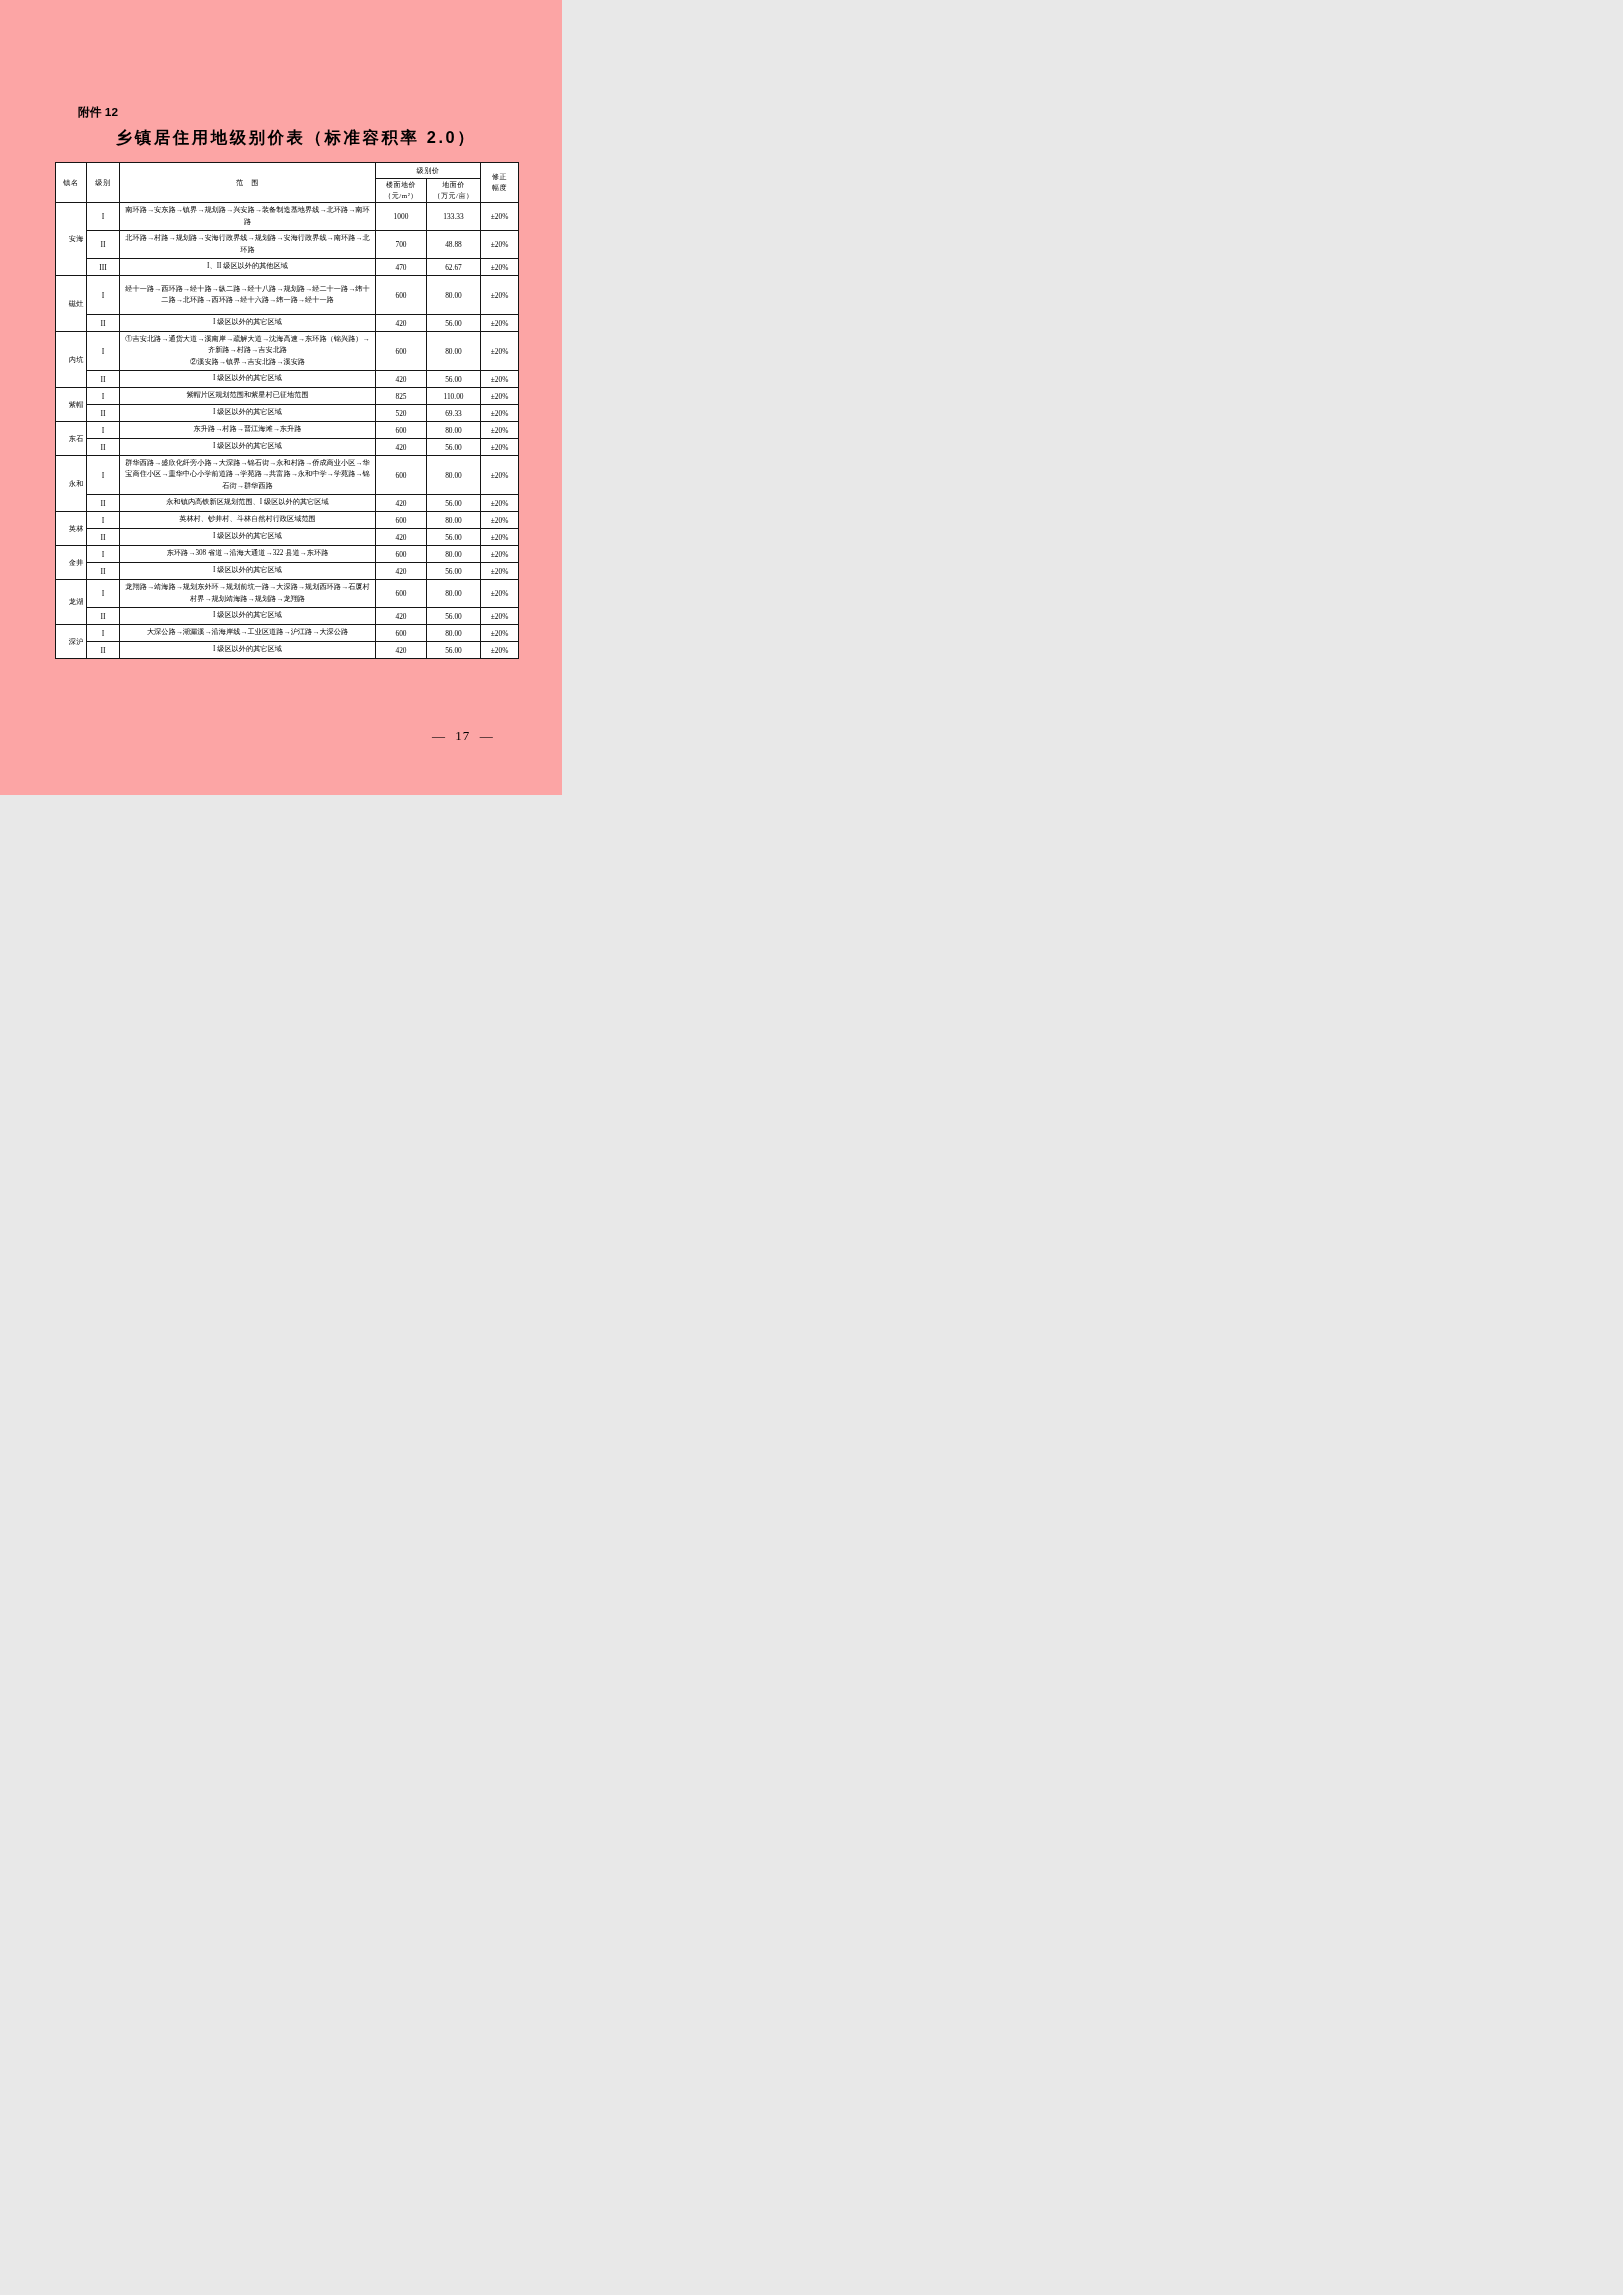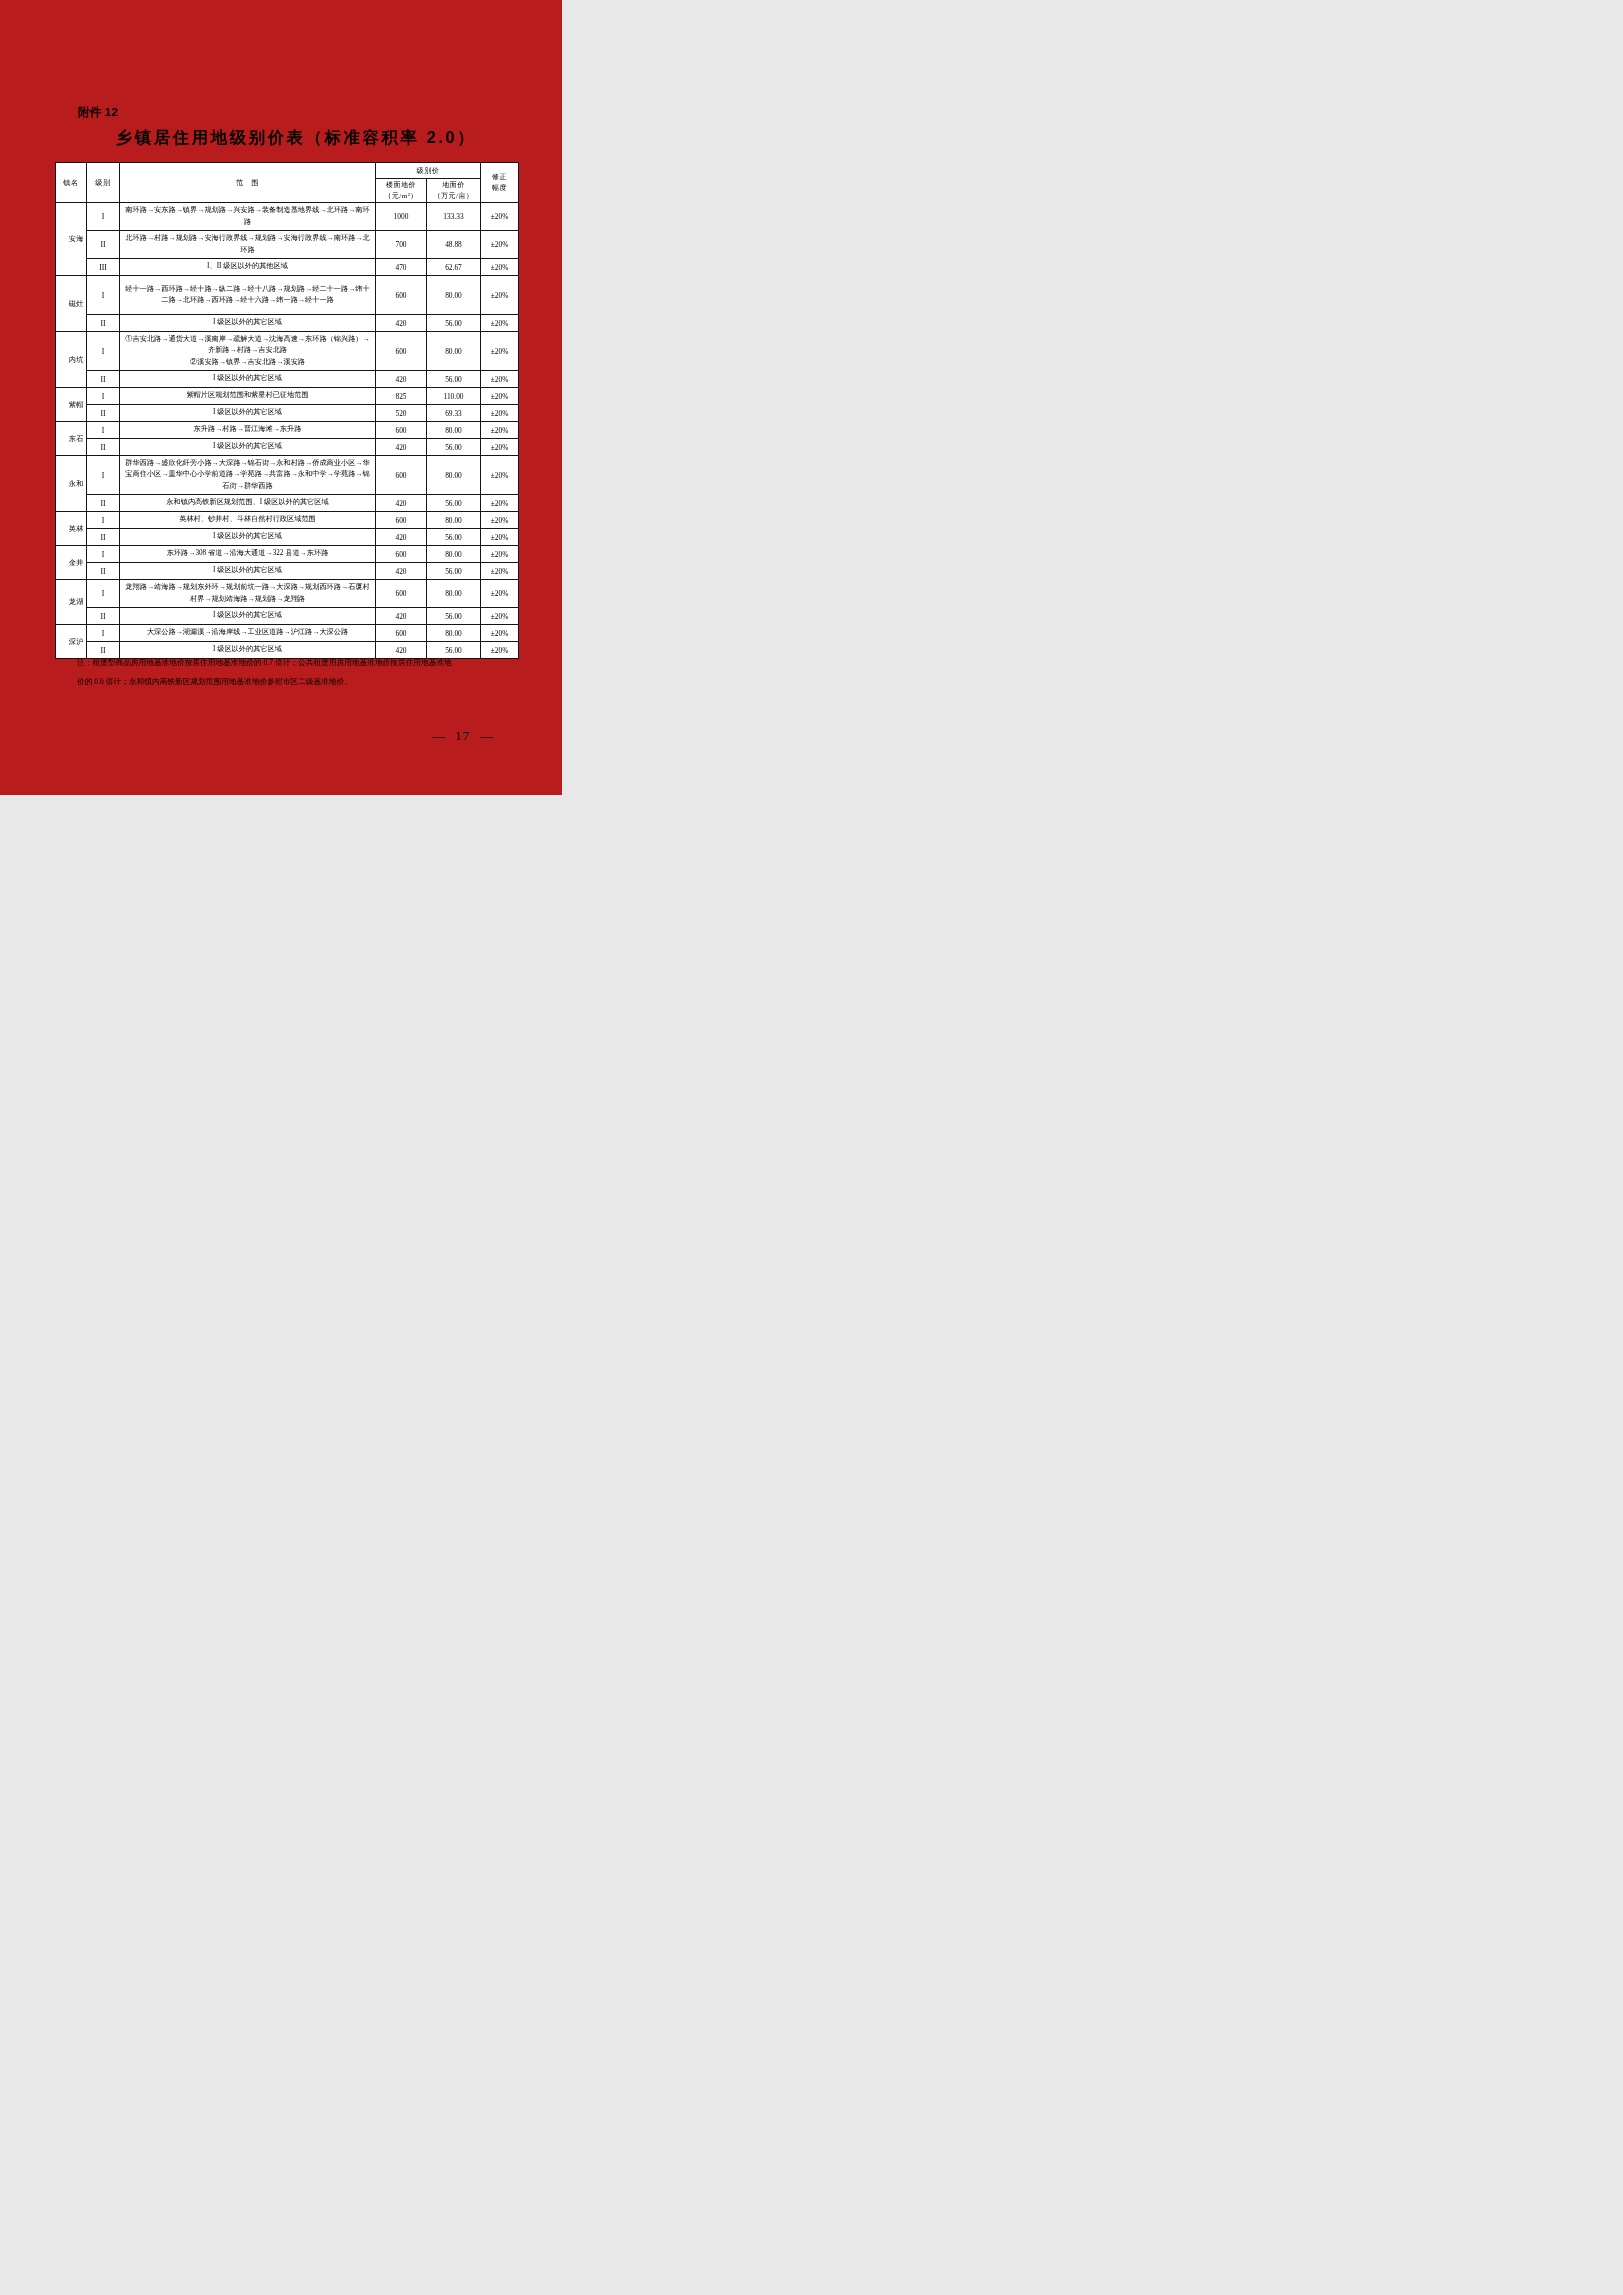--- a/index.html
+++ b/index.html
@@ -5,21 +5,21 @@
   html,body { margin:0; padding:0; }
   body {
     width:562px; height:795px;
     background:#e8e8e8;
     font-family:"Liberation Serif","DejaVu Serif",serif;
     color:#111;
   }
   .page {
     position:relative;
     width:562px; height:795px;
-    background:#b91c1c;
+    background:#fca5a5;
     overflow:hidden;
   }
   .attachment-label {
     position:absolute; left:78px; top:105px;
     font-family:"Liberation Sans","DejaVu Sans",sans-serif;
     font-weight:700; font-size:11.8px; color:#000;
   }
   .doc-title {
     position:absolute; left:0; top:127px; width:100%;
     text-align:center;
@@ -276,21 +276,17 @@
       <tr class="h1">
         <td class="grade-cell">II</td>
         <td class="range-cell">I 级区以外的其它区域</td>
         <td class="num-cell">420</td>
         <td class="num-cell">56.00</td>
         <td class="num-cell">±20%</td>
       </tr>
     </tbody>
   </table>
 
-  <div class="note-block">
-    <div class="note-line">注：租赁型商品房用地基准地价按居住用地基准地价的 0.7 倍计；公共租赁用房用地基准地价按居住用地基准地</div>
-    <div class="note-line">价的 0.6 倍计；永和镇内高铁新区规划范围用地基准地价参照市区二级基准地价。</div>
-  </div>
 
   <div class="page-number">— 17 —</div>
 
 </div>
 
 
 </body></html>

